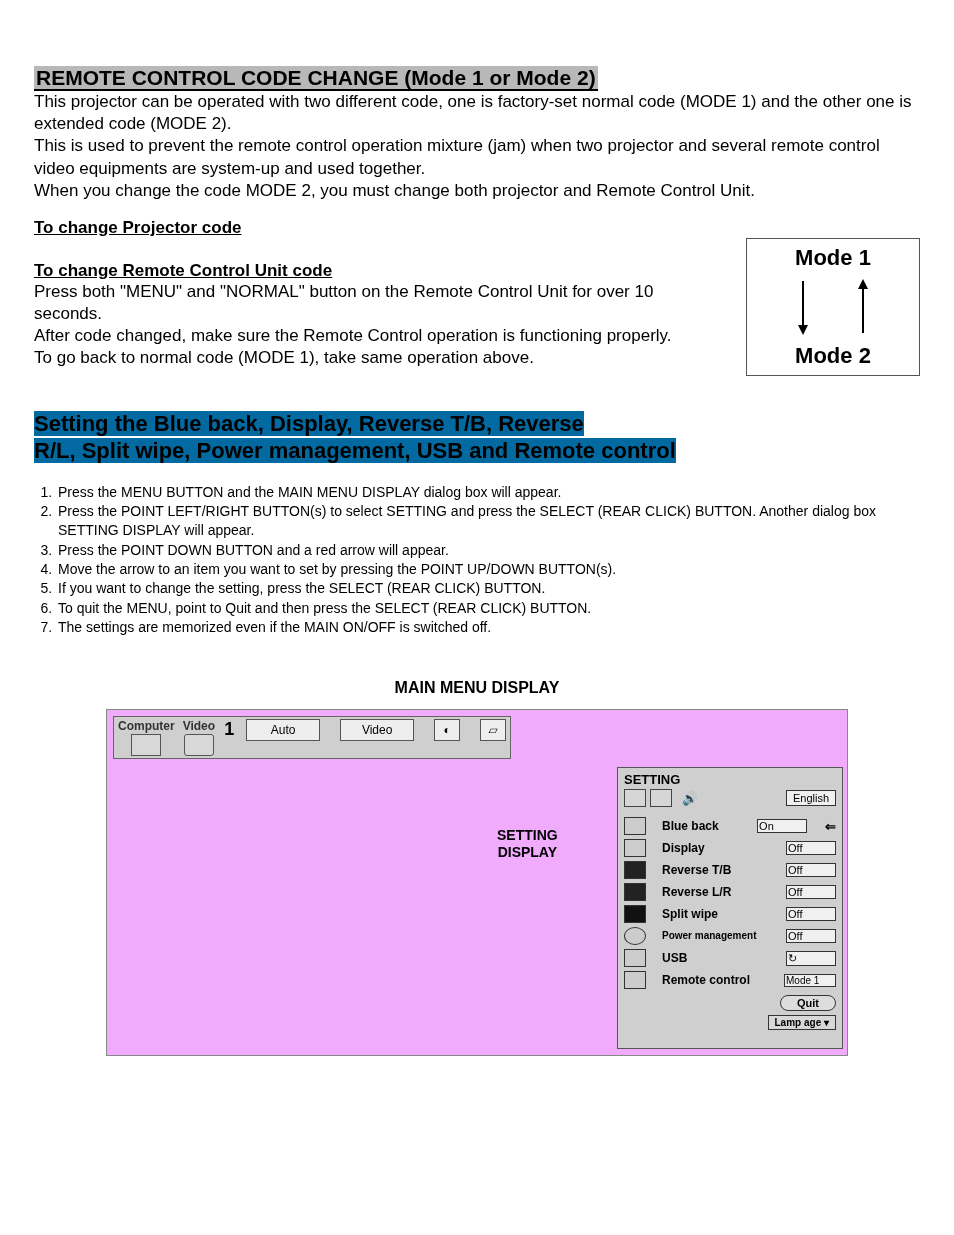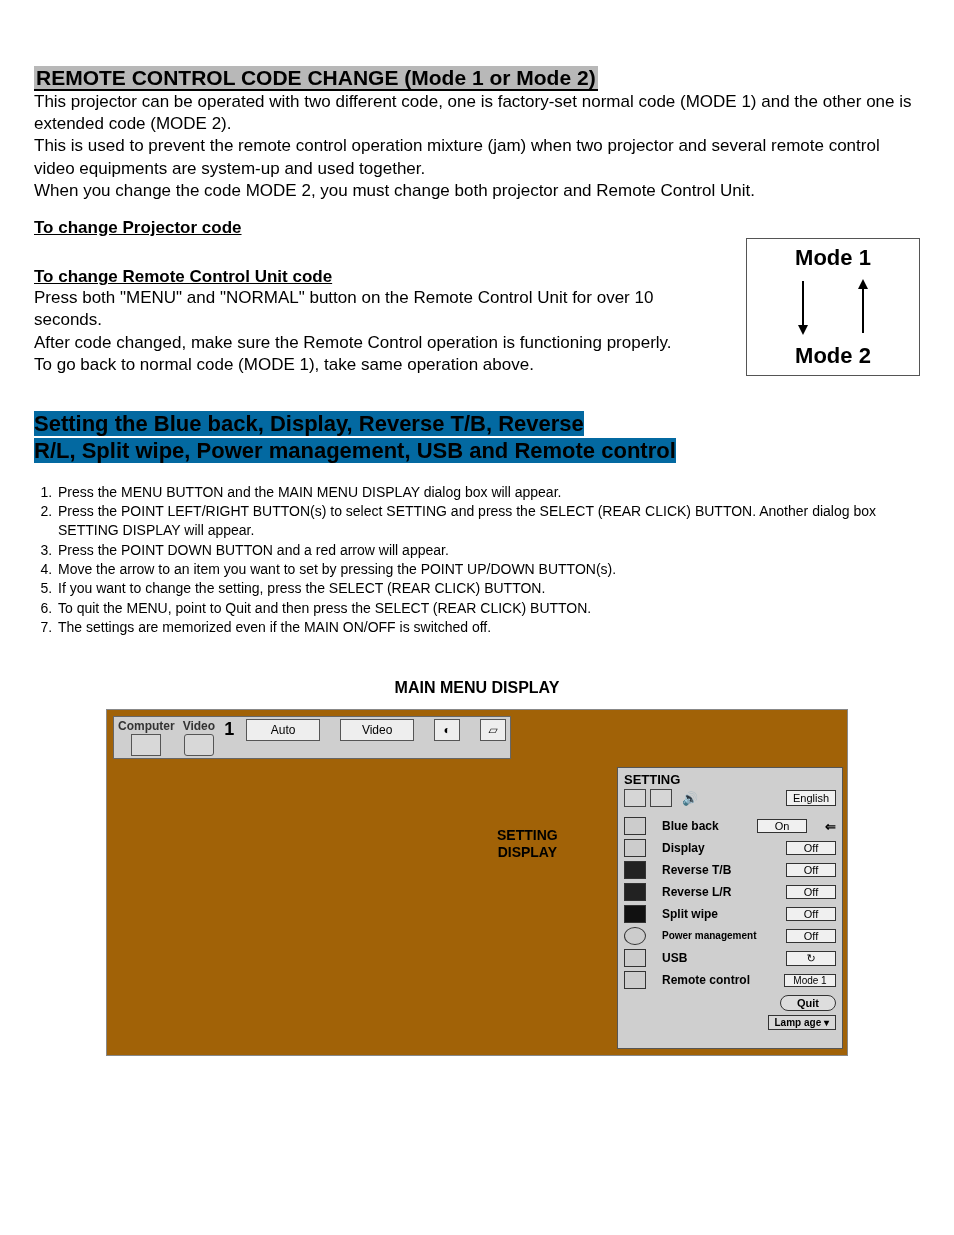--- a/index.html
+++ b/index.html
@@ -1,31 +1,31 @@
 <!DOCTYPE html>
 <html><head>
 <meta charset="utf-8">
 <style>
   html,body{margin:0;padding:0;background:#fff;font-family:Arial,Helvetica,sans-serif;color:#000}
   .page{width:954px;min-height:1235px;margin:0 auto;padding:32px 34px;box-sizing:border-box;position:relative}
   .h1{font-size:21px;font-weight:bold;background:#b8b8b8;display:inline;border-bottom:2px solid #000;padding:0 2px}
   .h1-wrap{line-height:1.3;margin-top:32px}
   .para{font-size:17px;line-height:1.3;margin:0}
   .sub{font-size:17px;font-weight:bold;text-decoration:underline;margin-top:16px;display:block}
-  .flex-remote{display:flex;align-items:flex-end;gap:20px}
+  .flex-remote{display:flex;align-items:center;gap:20px}
   .flex-remote .col-text{flex:1}
   .mode-box{border:1px solid #555;width:174px;height:138px;display:flex;flex-direction:column;justify-content:space-between;align-items:center;padding:6px 0;box-sizing:border-box;font-weight:bold;font-size:22px}
   .mode-box .arrows{display:flex;gap:46px}
   .mode-box svg{width:14px;height:56px}
   .h2-wrap{margin-top:34px;line-height:1.25}
   .h2{font-size:22px;font-weight:bold;background:#0369a1}
   ol.steps{font-size:14px;line-height:1.38;margin:18px 0 0 0;padding-left:22px}
   ol.steps li{padding-left:2px;margin:0}
   .menu-title{font-size:16px;font-weight:bold;text-align:center;margin-top:42px}
-  .screenshot{border:1px solid #888;margin:12px auto 0 auto;width:740px;background:#a16207;position:relative;font-family:Arial,Helvetica,sans-serif}
+  .screenshot{border:1px solid #888;margin:12px auto 0 auto;width:740px;background:#f0abfc;position:relative;font-family:Arial,Helvetica,sans-serif}
   .top-panel{display:flex;gap:6px;padding:6px}
   .top-left{display:flex;gap:8px;align-items:flex-start;border:1px solid #666;background:#cfcfcf;padding:2px 4px}
   .tab{display:flex;flex-direction:column;align-items:center;font-size:12px;font-weight:bold;color:#333}
   .tab .icon{width:28px;height:20px;border:1px solid #555;background:#d8d8d8;margin-top:1px}
   .sel-one{font-size:18px;font-weight:bold;margin-left:1px}
   .aux-boxes{display:flex;gap:20px;margin-left:4px;align-items:flex-start}
   .aux{border:1px solid #555;background:#eee;font-size:12px;height:20px;display:flex;align-items:center;justify-content:center}
   .aux.w60{width:72px}
   .aux.w18{width:24px}
   .body-panel{display:flex;min-height:290px}
@@ -34,21 +34,21 @@
   .right-body{width:226px;border:1px solid #555;background:#cfcfcf;padding:4px 6px 8px 6px;box-sizing:border-box;margin:2px 4px 6px 0}
   .set-title{font-size:13px;font-weight:bold;}
   .set-top-row{display:flex;align-items:center;gap:6px;margin-top:2px}
   .set-icon-row{display:flex;gap:4px;align-items:center}
   .mini-icon{width:20px;height:16px;border:1px solid #444;background:#d6d6d6}
   .lang-box{border:1px solid #333;background:#f0f0f0;font-size:11px;padding:1px 6px;margin-left:auto}
   .set-rows{margin-top:10px;display:flex;flex-direction:column;gap:4px}
   .srow{display:flex;align-items:center;gap:16px;font-size:12px;font-weight:bold}
   .srow .ic{width:20px;height:16px;border:1px solid #333;background:#ccc;flex-shrink:0}
   .srow .lab{flex:1}
-  .srow .val{border:1px solid #333;background:#f0f0f0;font-size:11px;font-weight:normal;width:46px;text-align:center;padding:0 1px}
+  .srow .val{border:1px solid #333;background:#f0f0f0;font-size:11px;font-weight:normal;width:46px;text-align:left;padding:0 1px}
   .srow .arrow-in{font-weight:bold;font-size:13px;margin-left:2px}
   .quit-row{display:flex;justify-content:flex-end;margin-top:6px}
   .quit{border:1px solid #333;border-radius:10px;background:#ddd;font-size:11px;font-weight:bold;padding:1px 16px}
   .lamp-row{display:flex;justify-content:flex-end;margin-top:4px}
   .lamp{border:1px solid #333;background:#d8d8d8;font-size:10px;font-weight:bold;padding:1px 6px}
 </style>
 </head>
 <body>
 
 <div class="page">

